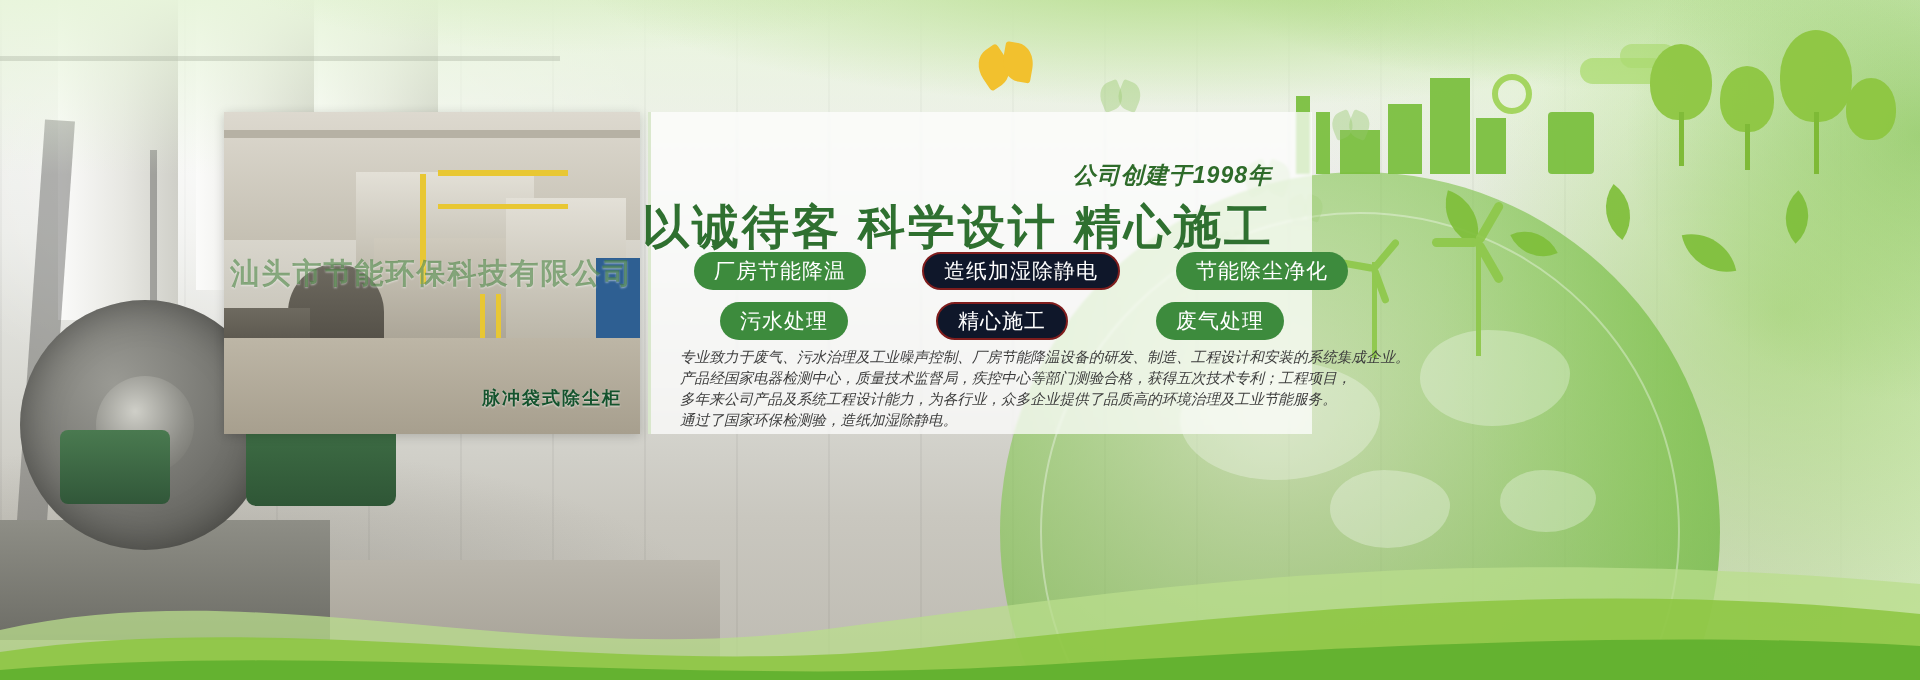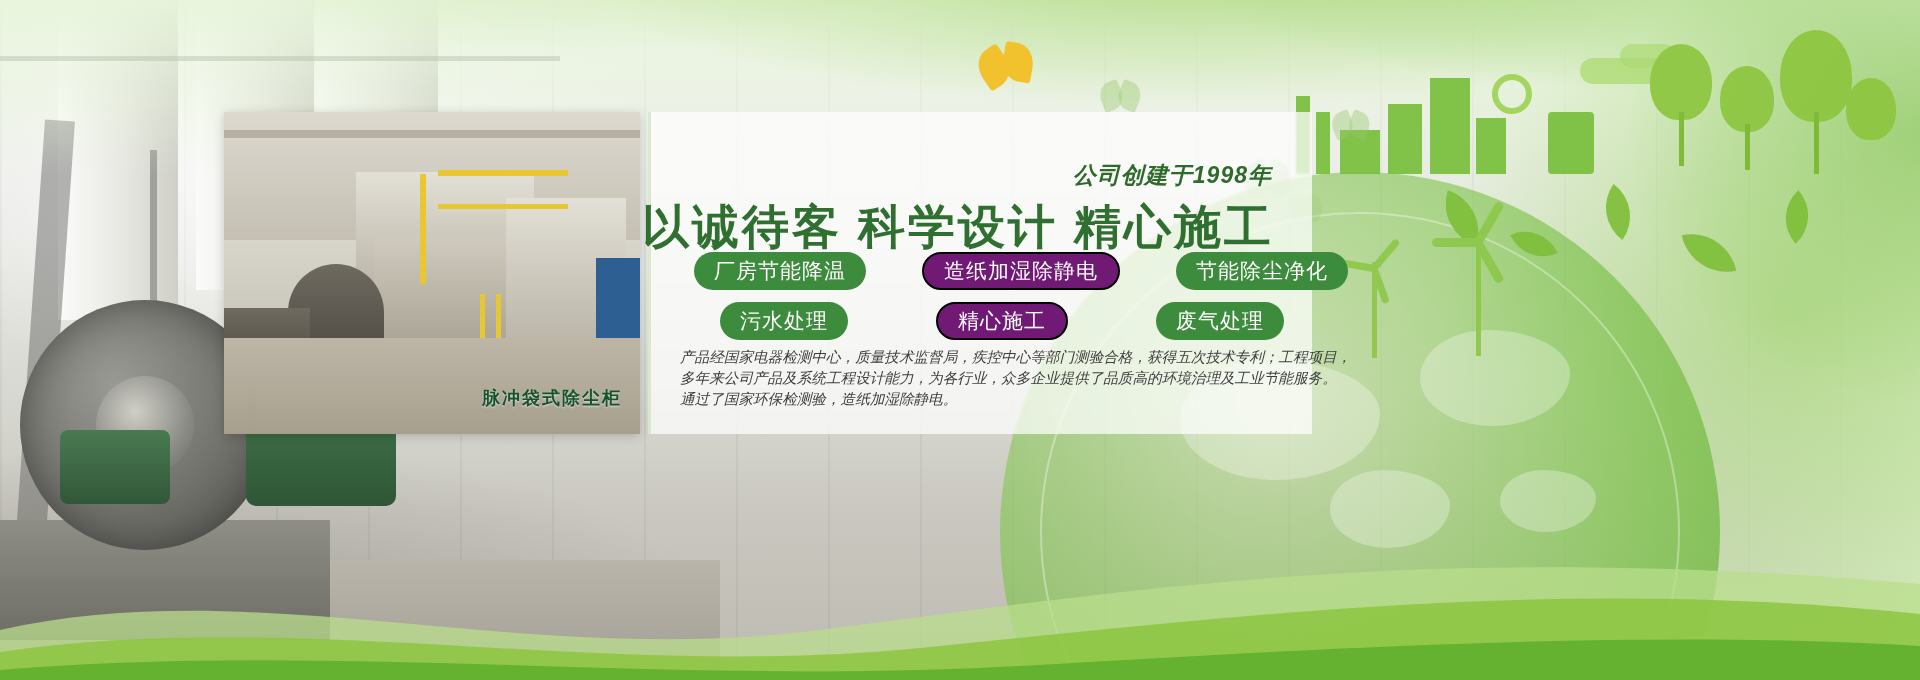--- a/index.html
+++ b/index.html
@@ -206,21 +206,21 @@
   
   .tags { position:absolute; left:694px; top:252px; width:600px; }
   .tag-row { display:flex; gap:56px; margin-bottom:12px; }
   .tag {
     display:inline-flex; align-items:center; justify-content:center;
     height:38px; padding:8px 20px; border-radius:19px;
     font-size:21px; letter-spacing:1px; white-space:nowrap;
     color:#ffffff;
   }
   .tag.solid   { background:#3d8b3d; }
-  .tag.outline { background:#701a75; border:2px solid #000000;text-align:center; }
+  .tag.outline { background:#0f172a; border:2px solid #7f1d1d;text-align:center; }
 
   
   .para {
     position:absolute; left:680px; top:347px; width:626px;
     font-size:14.6px; line-height:21px; color:#3d3d3d;
     font-style:italic;
   }
   .para p { white-space:nowrap; }
 </style>
 </head>
@@ -329,20 +329,21 @@
     <div class="pc-rail" style="left:214px; top:58px;  width:130px;height:6px;"></div>
     <div class="pc-rail" style="left:214px; top:92px;  width:130px;height:5px;"></div>
     <div class="pc-rail" style="left:256px; top:182px; width:5px; height:120px;"></div>
     <div class="pc-rail" style="left:272px; top:182px; width:5px; height:120px;"></div>
     <div class="pc-dark" style="left:64px;  top:152px; width:96px; height:96px; border-radius:50% 50% 6px 6px;"></div>
     <div class="pc-dark" style="left:0;     top:196px; width:86px; height:60px;"></div>
     <div class="pc-blue" style="left:372px; top:146px; width:44px; height:98px;"></div>
     <div class="pc-red" style="left:96px;  top:254px; width:96px; height:14px;"></div>
     <div class="pc-red" style="left:236px; top:250px; width:70px; height:12px;"></div>
     <div class="pc-ground"></div>
+    <div class="photo-watermark">汕头市节能环保科技有限公司</div>
     <div class="photo-caption">脉冲袋式除尘柜</div>
   </div>
 
   <div class="panel"></div>
   <div class="panel-edge"></div>
 
   <div class="eyebrow">公司创建于1998年</div>
   <div class="headline">以诚待客 科学设计 精心施工</div>
 
   <div class="tags">
@@ -352,20 +353,21 @@
       <span class="tag solid">节能除尘净化</span>
     </div>
     <div class="tag-row" style="gap:88px; padding-left:26px;">
       <span class="tag solid">污水处理</span>
       <span class="tag outline">精心施工</span>
       <span class="tag solid">废气处理</span>
     </div>
   </div>
 
   <div class="para">
+    <p>专业致力于废气、污水治理及工业噪声控制、厂房节能降温设备的研发、制造、工程设计和安装的系统集成企业。</p>
     <p>产品经国家电器检测中心，质量技术监督局，疾控中心等部门测验合格，获得五次技术专利；工程项目，</p>
     <p>多年来公司产品及系统工程设计能力，为各行业，众多企业提供了品质高的环境治理及工业节能服务。</p>
     <p>通过了国家环保检测验，造纸加湿除静电。</p>
   </div>
 
   <div class="wave">
     <svg viewBox="0 0 1920 200" preserveAspectRatio="none" aria-hidden="true">
       <path d="M0,150 C260,92 520,188 820,150 C1120,112 1420,60 1920,104 L1920,200 L0,200 Z" fill="#b9dd8c" opacity="0.75"></path>
       <path d="M0,172 C300,128 600,200 920,168 C1240,136 1560,96 1920,134 L1920,200 L0,200 Z" fill="#8cc63f" opacity="0.85"></path>
       <path d="M0,190 C340,162 680,206 1020,186 C1360,166 1660,150 1920,166 L1920,200 L0,200 Z" fill="#5faf2e" opacity="0.9"></path>

